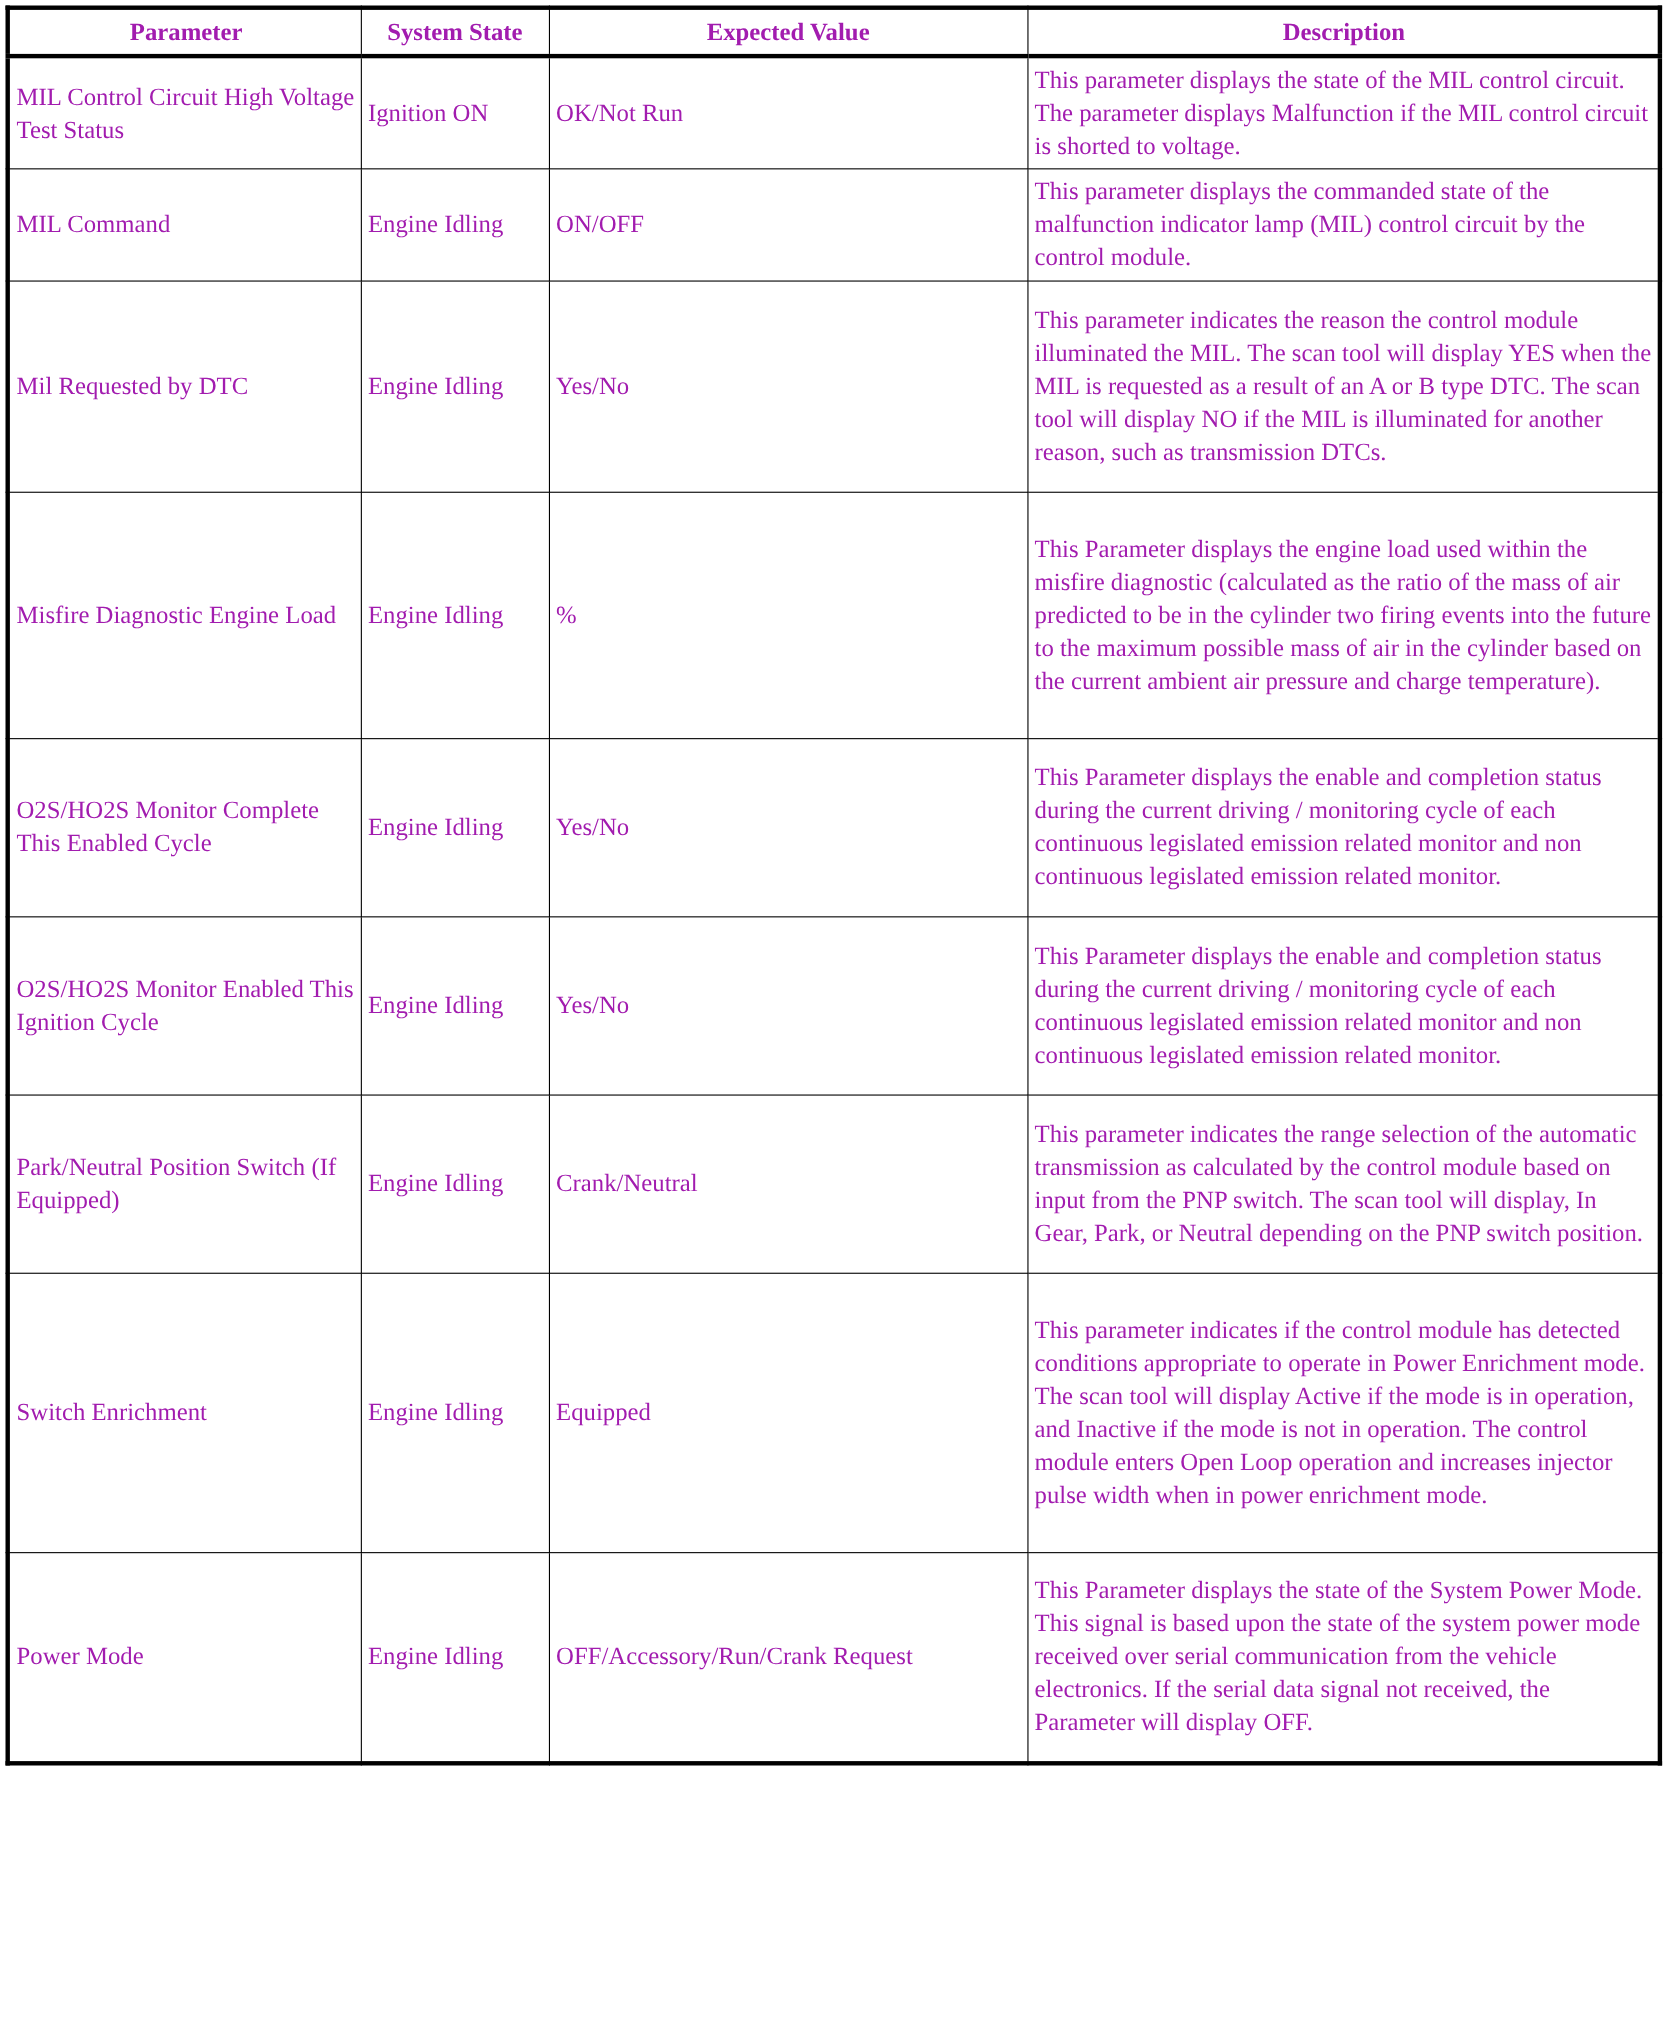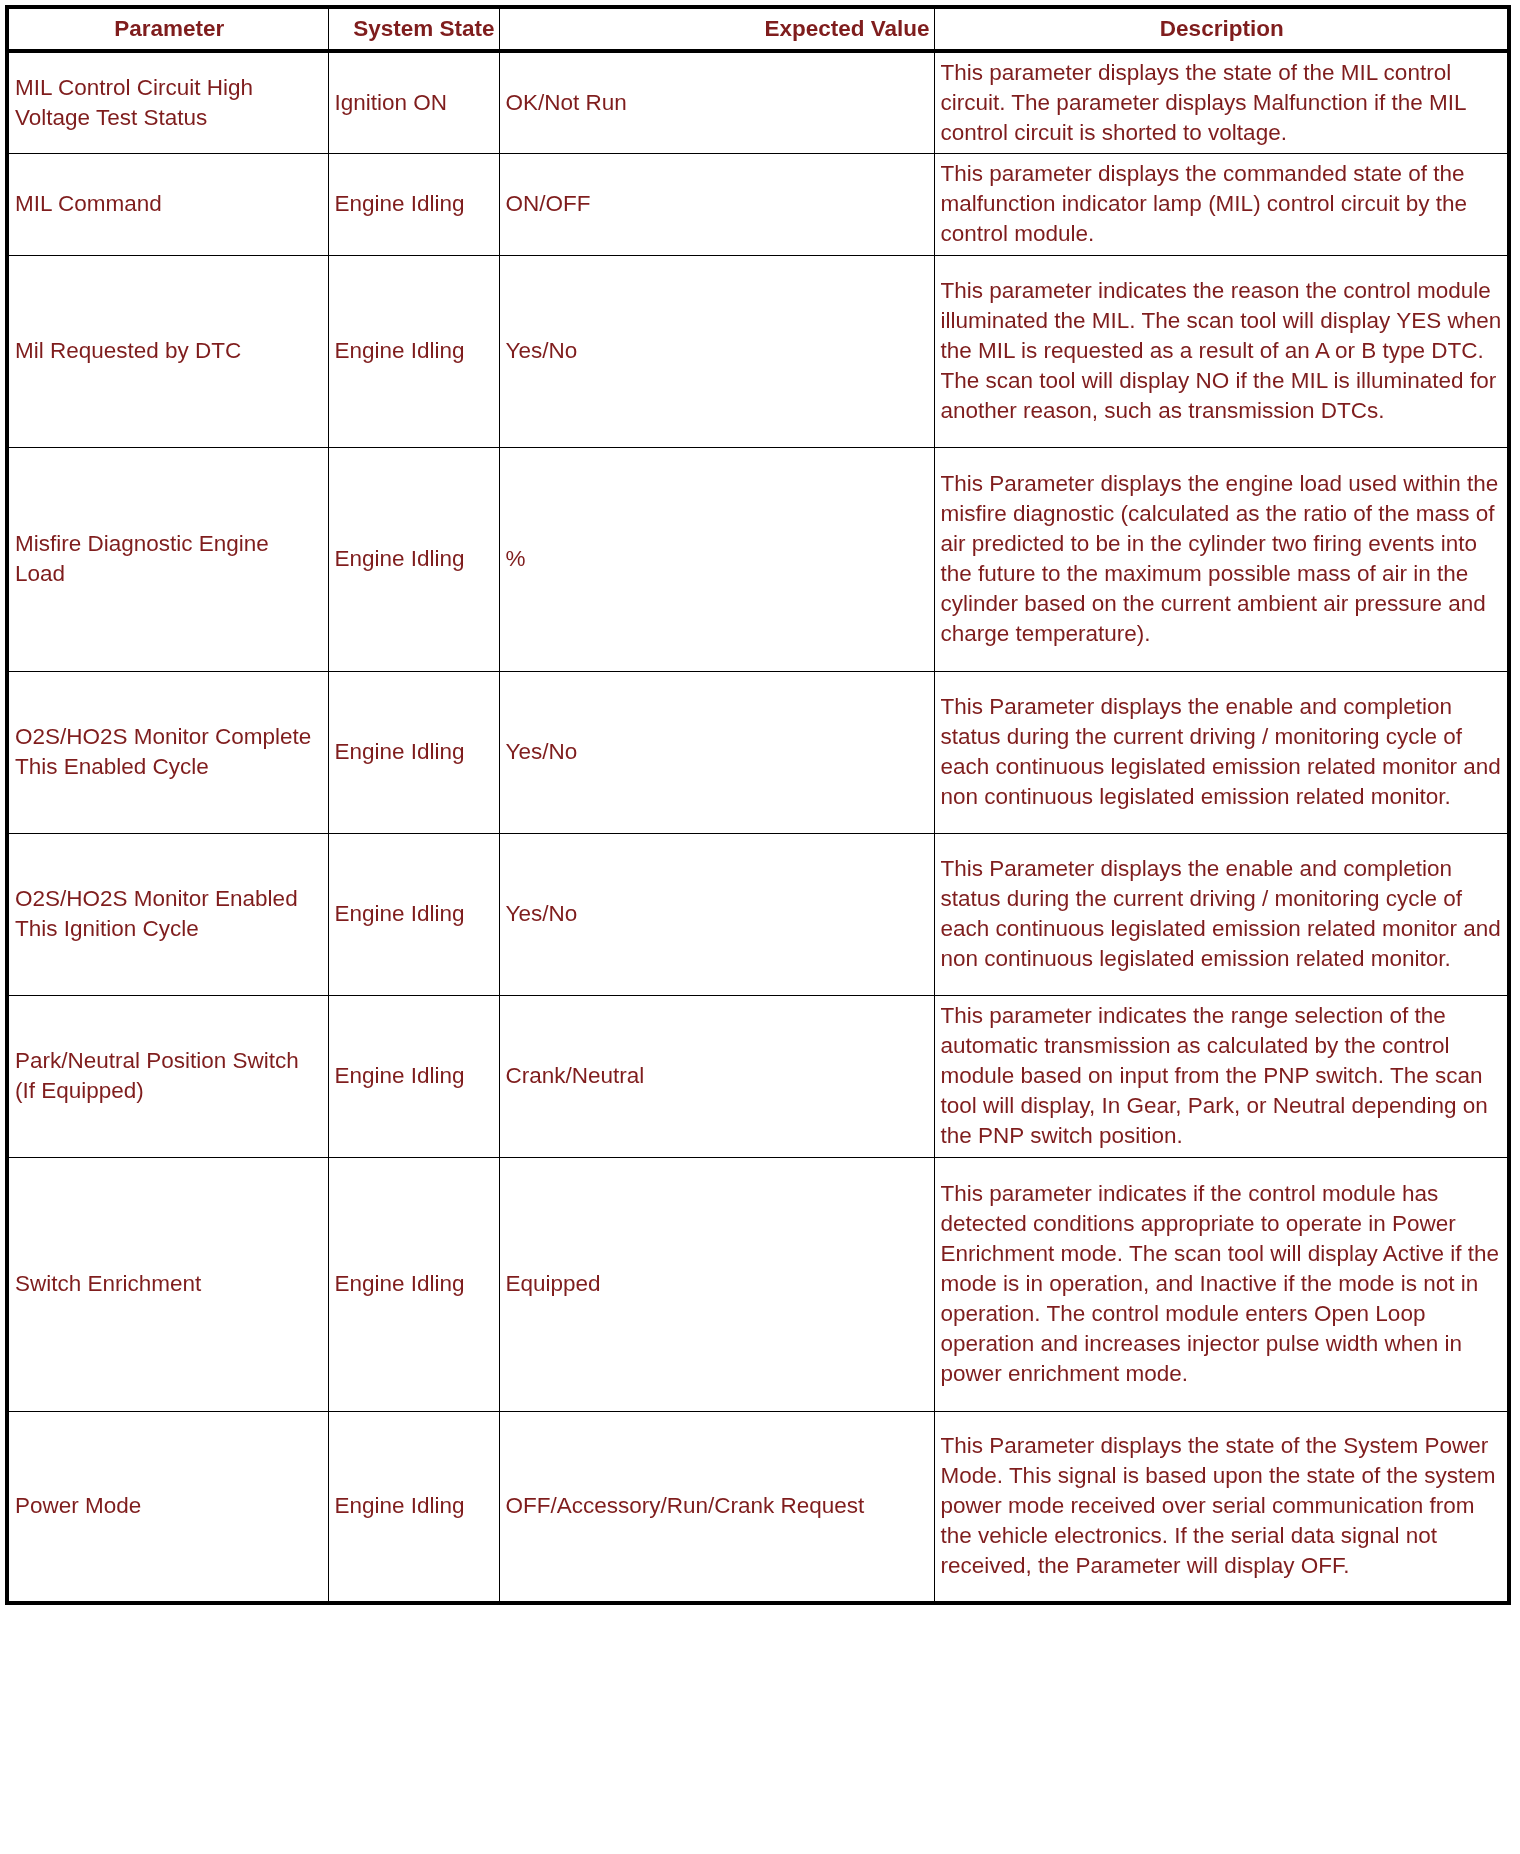--- a/index.html
+++ b/index.html
@@ -2,22 +2,22 @@
 <html><head>
   <meta charset="utf-8">
   <style>
     html, body { margin: 0; padding: 0; background: #ffffff; }
     body { width: 1520px; height: 1854px; position: relative; overflow: hidden; }
     .tbl {
       position: absolute; left: 5px; top: 5px;
       width: 1502px;
       border-collapse: collapse;
       table-layout: fixed;
-      font-family: Liberation Sans, sans-serif;
-      color: #7f1d1d;
+      font-family: Liberation Serif, serif;
+      color: #a21caf;
       border: 4px solid #000;
     }
     .tbl th, .tbl td {
       border-left: 1.5px solid #000;
       border-right: 1.5px solid #000;
       border-bottom: 1.5px solid #000;
       vertical-align: middle;
       padding: 0 4px 0 6px;
       font-size: 22.5px;
       line-height: 30px;
@@ -25,21 +25,21 @@
       word-wrap: break-word;
     }
     .tbl thead th {
       font-weight: bold;
       height: 40px;
       padding-top: 0; padding-bottom: 0;
       border-bottom: 4px solid #000;
       line-height: 38px;
     }
     .tbl thead th.c-param, .tbl thead th.c-desc { text-align: center; }
-    .tbl thead th.c-state, .tbl thead th.c-value { text-align: right; padding-left: 4px; }
+    .tbl thead th.c-state, .tbl thead th.c-value { text-align: center; padding-left: 4px; }
     col.c1 { width: 321px; }
     col.c2 { width: 171px; }
     col.c3 { width: 435px; }
     col.c4 { width: 575px; }
     .tbl td.c-desc { padding-left: 6px; padding-right: 4px; }
   </style>
 </head>
 <body>
 
 <table class="tbl">

